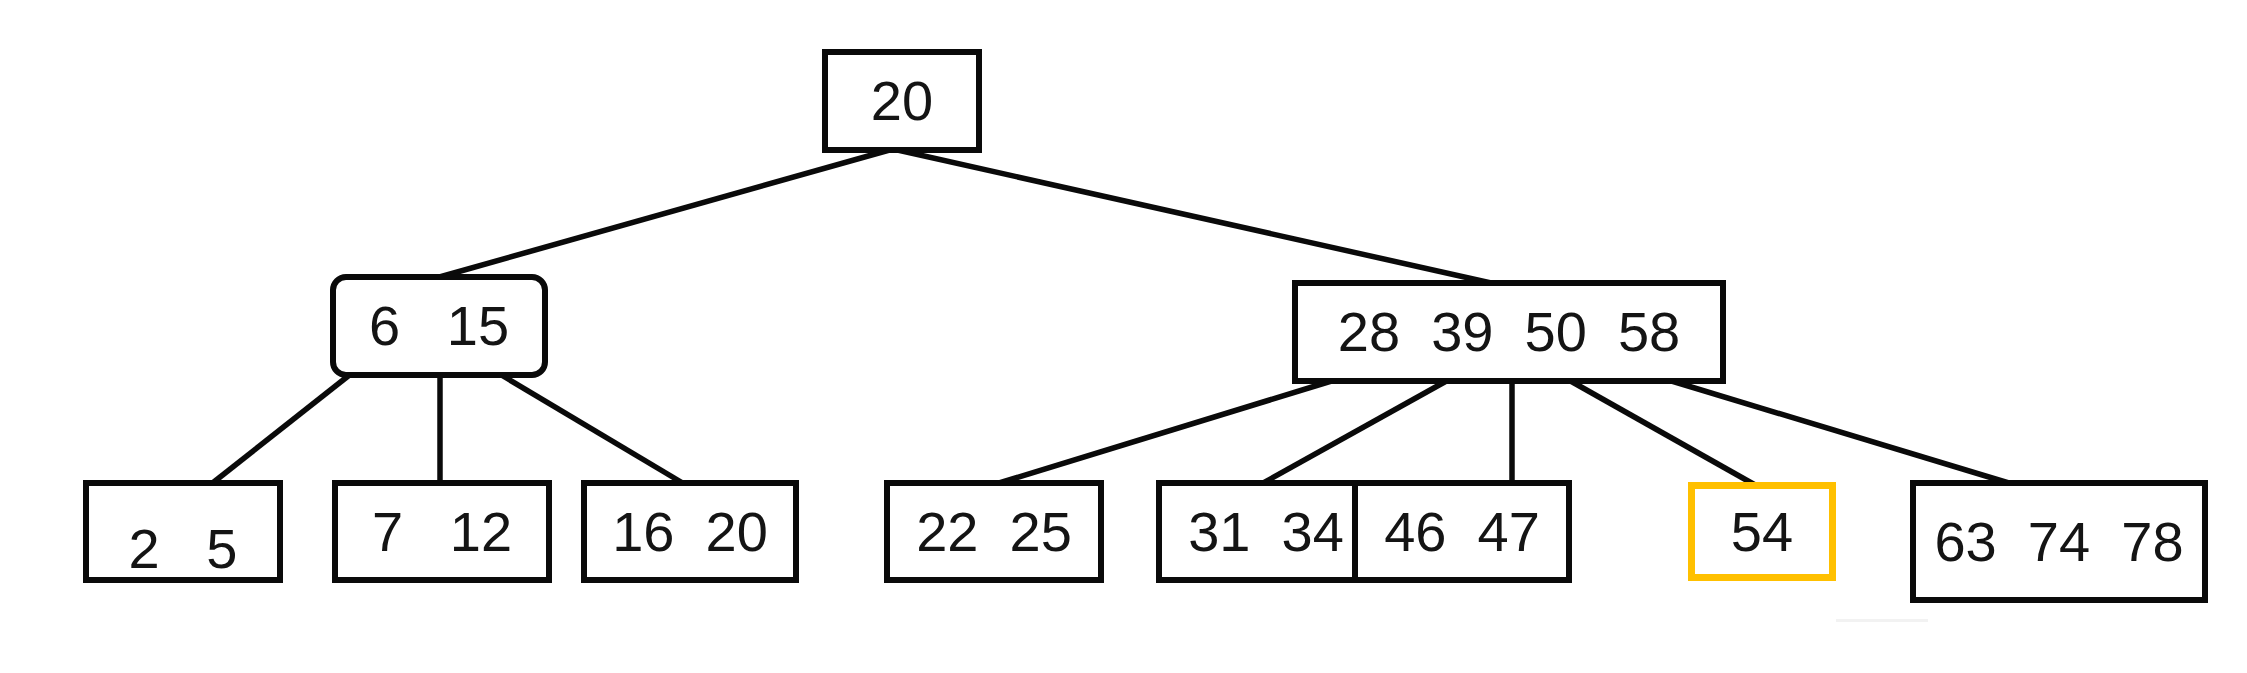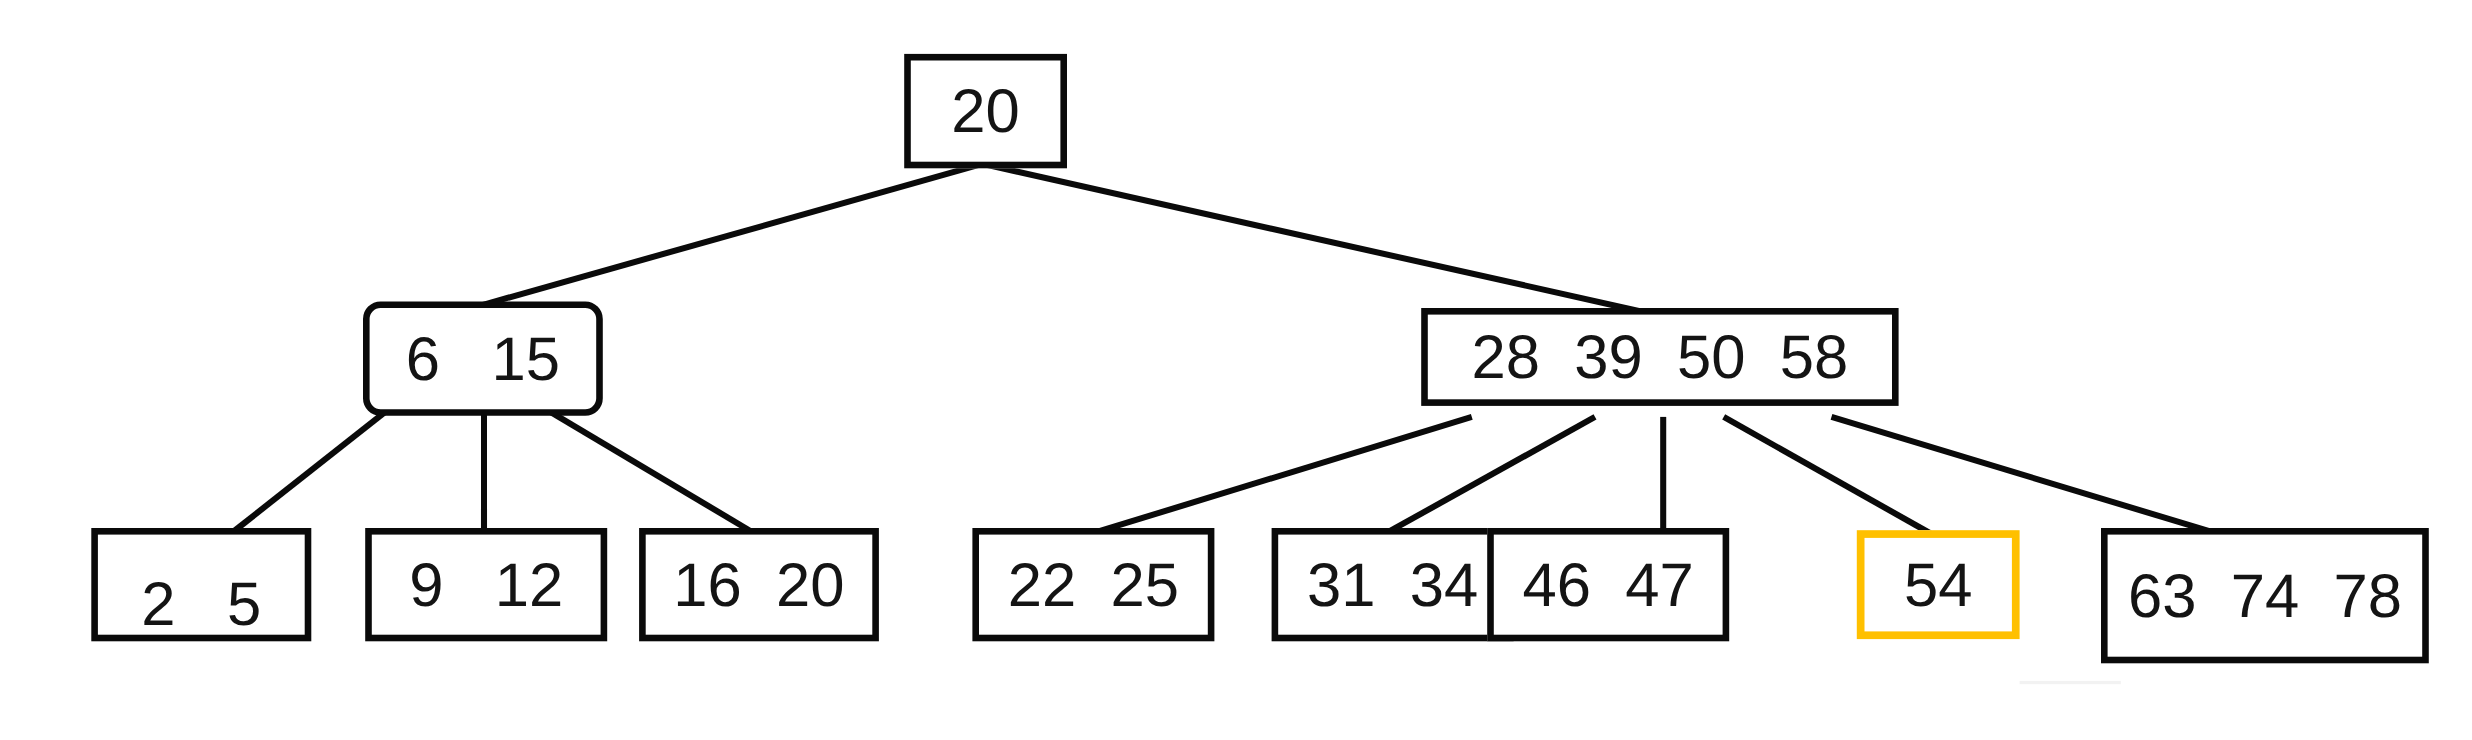--- a/index.html
+++ b/index.html
@@ -63,38 +63,38 @@
     <line x1="352" y1="373" x2="210" y2="485"></line>
     <line x1="440" y1="373" x2="440" y2="485"></line>
     <line x1="498" y1="373" x2="686" y2="485"></line>
     <line x1="1338" y1="379" x2="986" y2="487"></line>
     <line x1="1450" y1="379" x2="1256" y2="487"></line>
     <line x1="1512" y1="379" x2="1512" y2="487"></line>
     <line x1="1567" y1="379" x2="1764" y2="490"></line>
     <line x1="1665" y1="379" x2="2022" y2="487"></line>
   </svg>
 
-  <div class="node" style="left: 822px; top: 49px; width: 148px; height: 104px; border-color: rgb(10, 10, 10);">
+  <div class="node" style="left: 822px; top: 49px; width: 160px; height: 104px; border-color: rgb(10, 10, 10);">
     <span>20</span>
   </div>
 
   <div class="node" style="left: 330px; top: 274px; width: 218px; height: 104px; border-color: rgb(10, 10, 10); border-radius: 16px;">
     <span>6   15</span>
   </div>
 
-  <div class="node" style="left: 1292px; top: 280px; width: 434px; height: 89px; border-color: rgb(10, 10, 10);">
+  <div class="node" style="left: 1292px; top: 280px; width: 434px; height: 104px; border-color: rgb(10, 10, 10);">
     <span>28  39  50  58</span>
   </div>
 
   <div class="node" style="left: 83px; top: 480px; width: 200px; height: 103px; border-color: rgb(10, 10, 10); align-items: flex-end;">
     <span>2   5</span>
   </div>
 
   <div class="node" style="left: 332px; top: 480px; width: 220px; height: 103px; border-color: rgb(10, 10, 10);">
-    <span>9   12</span>
+    <span>7   12</span>
   </div>
 
   <div class="node" style="left: 581px; top: 480px; width: 218px; height: 103px; border-color: rgb(10, 10, 10);">
     <span>16  20</span>
   </div>
 
   <div class="node" style="left: 884px; top: 480px; width: 220px; height: 103px; border-color: rgb(10, 10, 10);">
     <span>22  25</span>
   </div>
 

